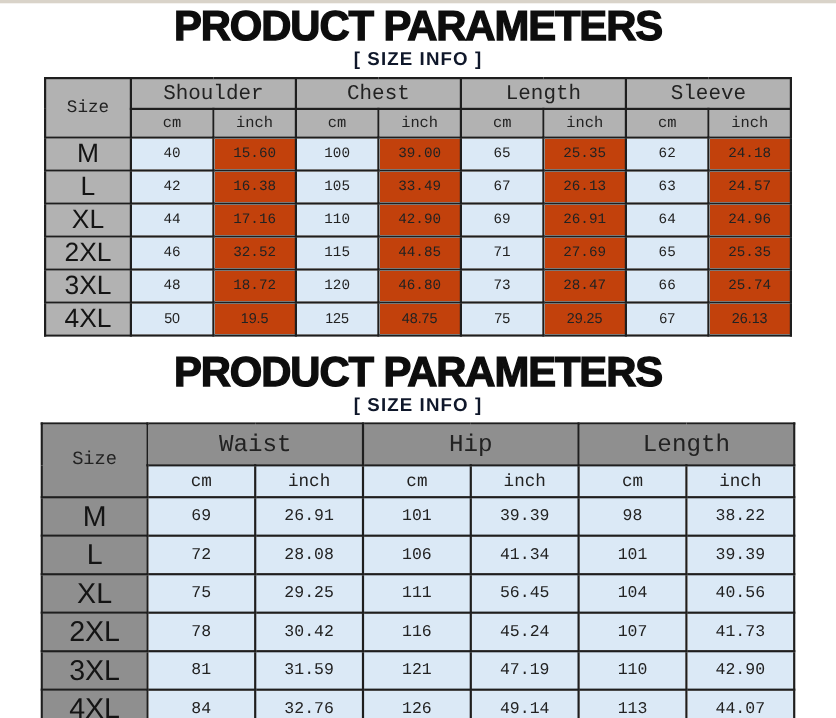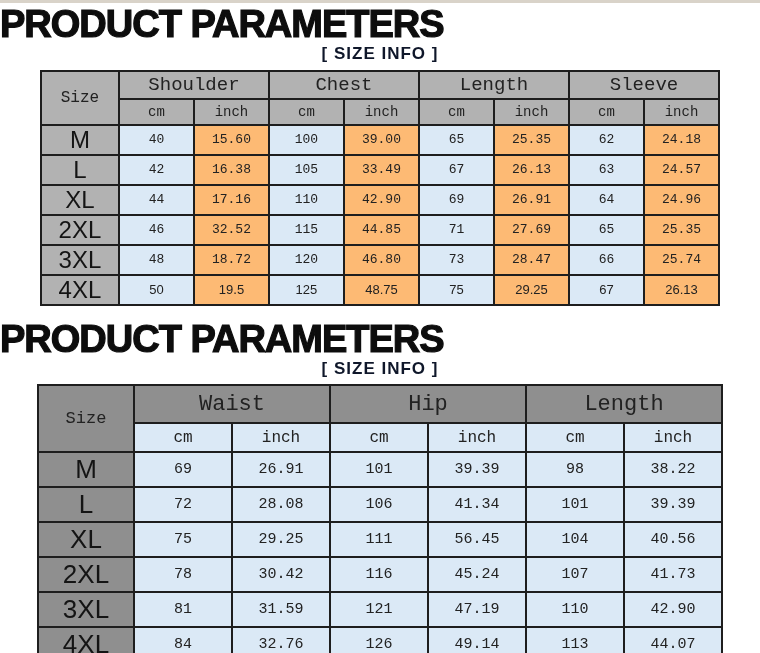--- a/index.html
+++ b/index.html
@@ -13,20 +13,21 @@
     overflow: hidden;
     font-family: "Liberation Sans", sans-serif;
     color: #1c1c1c;
   }
   .top-strip {
     width: 100%;
     height: 3px;
     background: #d9d3c9;
   }
   .title {
+    text-align: center;
     font-family: "Liberation Sans", sans-serif;
     font-weight: bold;
     font-size: 38px;
     line-height: 1.0;
     letter-spacing: -1px;
     color: #0d0d0d;
     margin: 2px 0 0 0;
     -webkit-text-stroke: 1.2px #0d0d0d;
   }
   .subtitle {
@@ -47,21 +48,21 @@
     border: 2px solid #1e1e1e;
     text-align: center;
     vertical-align: middle;
     padding: 0;
     overflow: hidden;
     font-family: "Liberation Mono", "DejaVu Sans Mono", monospace;
     color: #222;
   }
   
   .c-g1   { background: #b2b2b2; }  
-  .c-galt { background: #fdba74; }  
+  .c-galt { background: #c2410c; }  
   .c-blue { background: #dbe9f6; }  
   .c-g2   { background: #8f8f8f; }  
 
   
   .t1 { width: 678px; }
   .t1 tr.r-grp  { height: 28px; }
   .t1 tr.r-unit { height: 26px; }
   .t1 tr.r-data { height: 27px; }
   .t1 .grp     { font-size: 19px; }
   .t1 .unit    { font-size: 14px; }

